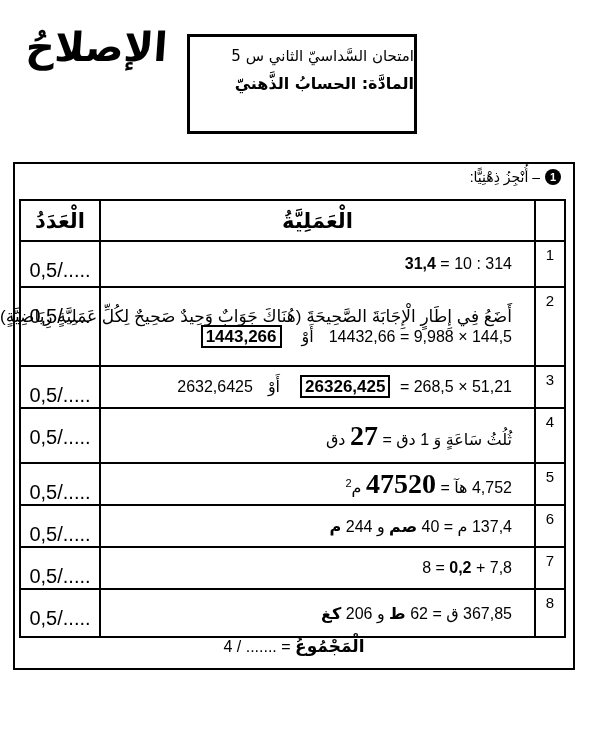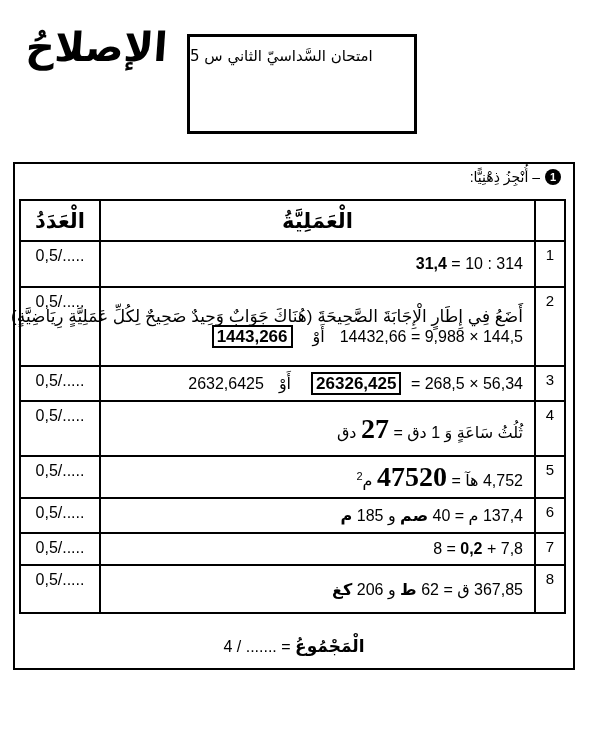--- a/index.html
+++ b/index.html
@@ -26,21 +26,21 @@
   
   .exam-box {
     position: absolute;
     left: 187px;
     top: 34px;
     width: 230px;
     height: 100px;
     border: 3px solid #000;
     display: flex;
     flex-direction: column;
-    align-items: flex-end;
+    align-items: flex-start;
     padding-top: 10px;
     gap: 9px;
   }
   .exam-line1 { font-size: 15px; font-family: "DejaVu Sans", sans-serif; }
   .exam-line2 { font-size: 16px; font-weight: bold; font-family: "DejaVu Sans", sans-serif; }
   
   .section-box {
     position: absolute;
     left: 13px;
     top: 162px;
@@ -73,22 +73,22 @@
     width: 547px;
     border-collapse: collapse;
     table-layout: fixed;
   }
   .ops th, .ops td { border: 2px solid #000; }
   .ops thead tr { height: 41px; }
   .ops th { font-size: 21px; font-weight: bold; font-family: "DejaVu Sans", sans-serif; }
   th.num, td.num { width: 30px; }
   th.score, td.score { width: 80px; }
   td.num { text-align: center; vertical-align: top; padding-top: 4px; font-size: 15px; }
-  td.op  { text-align: right; vertical-align: middle; padding: 3px 11px; font-size: 16px; }
-  td.score { text-align: center; vertical-align: top; padding-top: 5px; font-size: 16px; }
+  td.op  { text-align: right; vertical-align: middle; padding: 3px 22px; font-size: 16px; }
+  td.score { text-align: center; vertical-align: top; padding-top: 17px; font-size: 20px; }
   .op-line { white-space: nowrap; }
   .op-line.second { }
   
   .b { font-weight: bold; }
   .box { border: 2px solid #000; padding: 0 3px; margin: 0 5px; font-weight: bold; font-size: 17px; }
   .sep { margin: 0 15px; }
   .big { font-family: "Liberation Serif", "DejaVu Serif", serif; font-weight: bold; font-size: 28px; }
   .sup { font-size: 11px; vertical-align: super; }
   .instr { font-size: 17px; }
   
@@ -103,20 +103,21 @@
 </style>
 </head>
 <body>
 
 <div class="page">
 
   <div class="correction-title">الإصلاحُ</div>
 
   <div class="exam-box" dir="rtl">
     <div class="exam-line1">امتحان السَّداسيّ الثاني س 5</div>
+    <div class="exam-line2">المادَّة: الحسابُ الذَّهنيّ</div>
   </div>
 
   <div class="section-box" dir="rtl">
 
     <div class="sec-head">
       <span class="badge">1</span>
       <span class="sec-head-text">– أُنْجِزُ ذِهْنِيًّا:</span>
     </div>
 
     <table class="ops">
@@ -139,42 +140,42 @@
             <td class="num">2</td>
             <td class="op">
               <div class="op-line"><span class="instr">أَضَعُ فِي إِطَارٍ الْإِجَابَةَ الصَّحِيحَةَ (هُنَاكَ جَوَابٌ وَحِيدٌ صَحِيحٌ لِكُلِّ عَمَلِيَّةٍ رِيَاضِيَّةٍ)</span></div>
               <div class="op-line second"><span>144,5 × 9,988 = </span><span>14432,66</span><span class="sep">أَوْ</span><span class="b box">1443,266</span></div>
             </td>
             <td class="score"><bdi dir="ltr">0,5/.....</bdi></td>
           </tr>
           <tr style="height: 35px;">
             <td class="num">3</td>
             <td class="op">
-              <div class="op-line"><span>56,34 × 268,5 = </span><span class="b box">26326,425</span><span class="sep">أَوْ</span><span>2632,6425</span></div>
+              <div class="op-line"><span>51,21 × 268,5 = </span><span class="b box">26326,425</span><span class="sep">أَوْ</span><span>2632,6425</span></div>
             </td>
             <td class="score"><bdi dir="ltr">0,5/.....</bdi></td>
           </tr>
           <tr style="height: 55px;">
             <td class="num">4</td>
             <td class="op">
               <div class="op-line"><span>ثُلُثُ سَاعَةٍ وَ 1 دق = </span><span class="big">27</span><span> دق</span></div>
             </td>
             <td class="score"><bdi dir="ltr">0,5/.....</bdi></td>
           </tr>
           <tr style="height: 42px;">
             <td class="num">5</td>
             <td class="op">
               <div class="op-line"><span>4,752 هآ = </span><span class="big">47520</span><span> م</span><span class="sup">2</span></div>
             </td>
             <td class="score"><bdi dir="ltr">0,5/.....</bdi></td>
           </tr>
           <tr style="height: 35px;">
             <td class="num">6</td>
             <td class="op">
-              <div class="op-line"><span>137,4 م = 40 </span><span class="b">صم</span><span> و 185 </span><span class="b">م</span></div>
+              <div class="op-line"><span>137,4 م = 40 </span><span class="b">صم</span><span> و 244 </span><span class="b">م</span></div>
             </td>
             <td class="score"><bdi dir="ltr">0,5/.....</bdi></td>
           </tr>
           <tr style="height: 32px;">
             <td class="num">7</td>
             <td class="op">
               <div class="op-line"><span>7,8 + </span><span class="b">0,2</span><span> = 8</span></div>
             </td>
             <td class="score"><bdi dir="ltr">0,5/.....</bdi></td>
           </tr>

